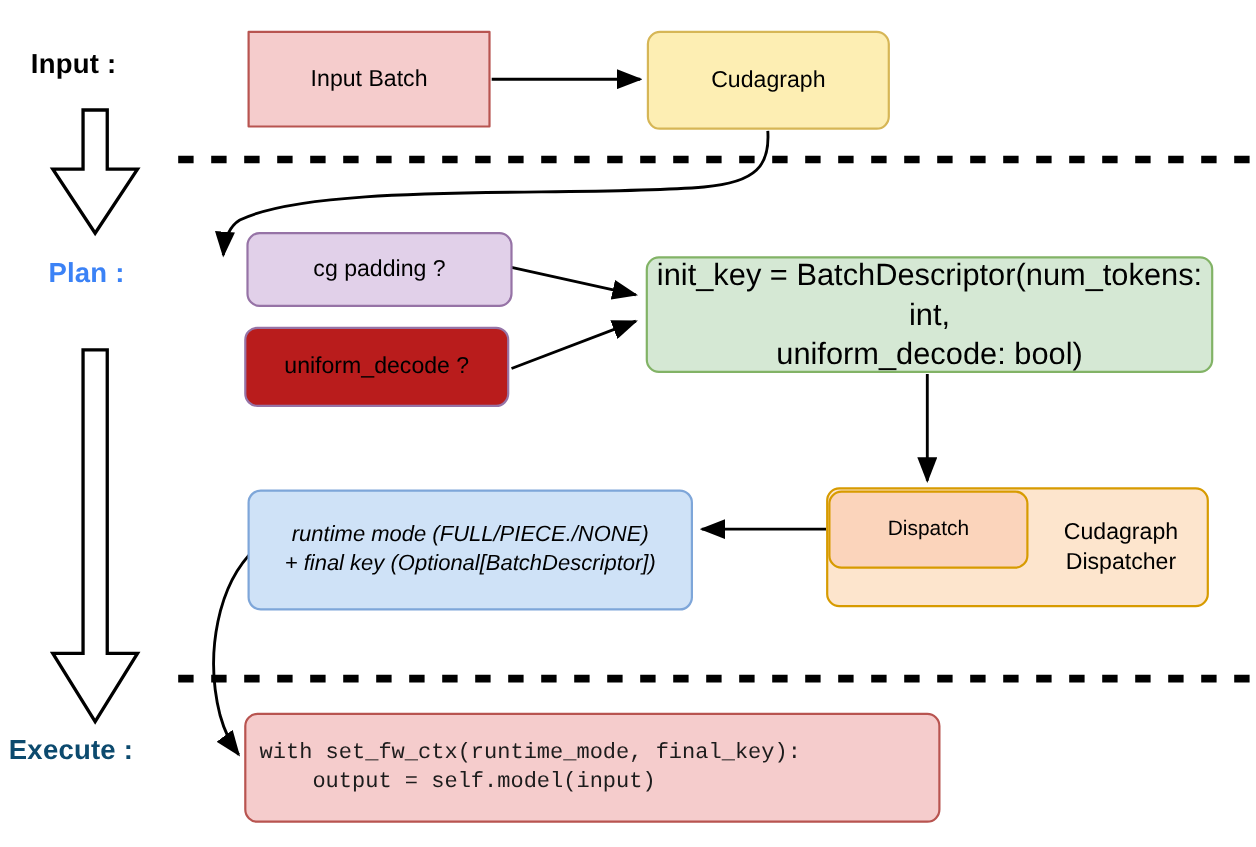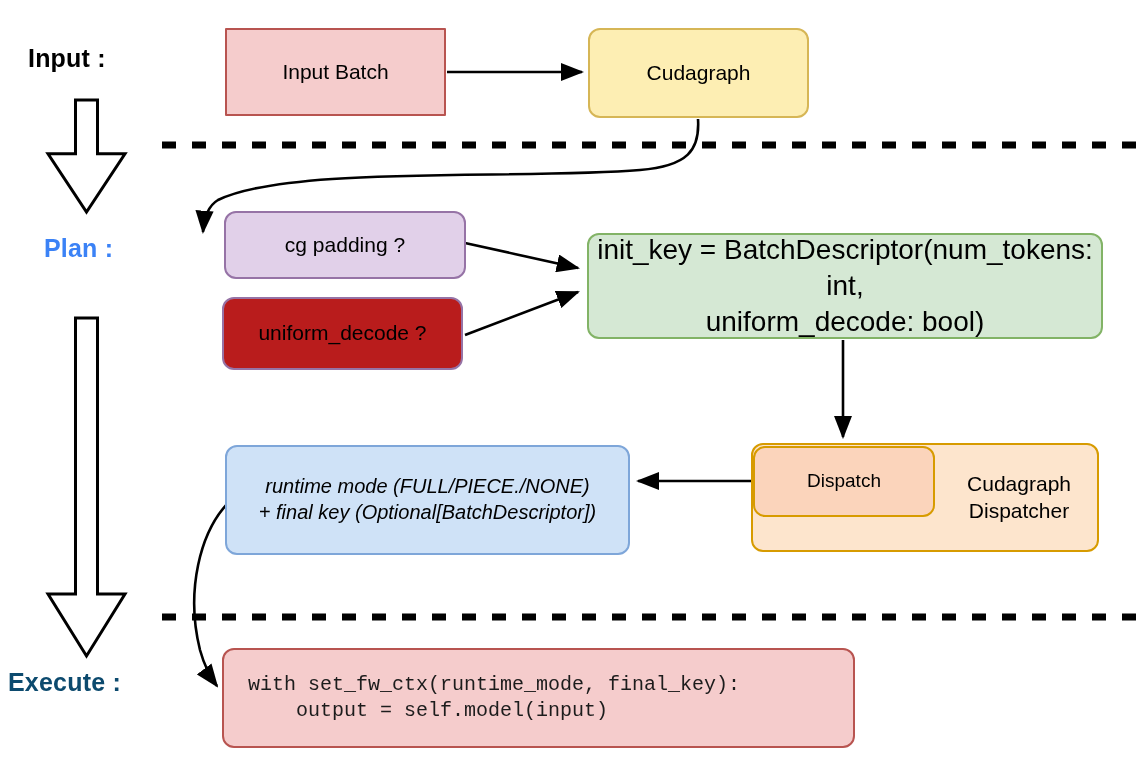--- a/index.html
+++ b/index.html
@@ -64,21 +64,21 @@
   <div class="node" id="node-1" style="left: 588px; top: 28px; width: 221px; height: 90px; background: rgb(253, 238, 179); border-color: rgb(214, 182, 86); font-size: 21px; border-radius: 12px; white-space: pre-line; z-index: 2;">Cudagraph</div>
   <div class="node" id="node-2" style="left: 224px; top: 211px; width: 242px; height: 68px; background: rgb(225, 208, 233); border-color: rgb(150, 115, 166); font-size: 21px; border-radius: 12px; white-space: pre-line; z-index: 2;">cg padding ?</div>
   <div class="node" id="node-3" style="left: 222px; top: 297px; width: 241px; height: 73px; background: #b91c1c; border-color: rgb(150, 115, 166); font-size: 21px; border-radius: 12px; white-space: pre-line; z-index: 2;">uniform_decode ?</div>
   <div class="node" id="node-4" style="left: 587px; top: 233px; width: 516px; height: 106px; background: rgb(213, 232, 212); border-color: rgb(130, 179, 102); font-size: 28px; border-radius: 12px; white-space: pre-line; z-index: 2;">init_key = BatchDescriptor(num_tokens: int,
 uniform_decode: bool)</div>
   <div class="node" id="node-5" style="left: 751px; top: 443px; width: 348px; height: 109px; background: rgb(253, 229, 205); border-color: rgb(215, 155, 0); font-size: 21px; border-radius: 12px; justify-content: flex-end; padding-right: 26px; white-space: pre-line; z-index: 2;">Cudagraph
 Dispatcher</div>
   <div class="node" id="node-6" style="left: 753px; top: 446px; width: 182px; height: 71px; background: rgb(251, 212, 187); border-color: rgb(215, 155, 0); font-size: 19px; border-radius: 12px; white-space: pre-line; z-index: 3;">Dispatch</div>
   <div class="node" id="node-7" style="left: 225px; top: 445px; width: 405px; height: 110px; background: rgb(207, 226, 247); border-color: rgb(126, 166, 217); font-size: 20px; border-radius: 12px; white-space: pre-line; z-index: 2; font-style: italic;">runtime mode (FULL/PIECE./NONE)
 + final key (Optional[BatchDescriptor])</div>
-  <div class="node code" id="node-8" style="left: 222px; top: 648px; width: 633px; height: 100px; background: rgb(245, 204, 204); border-color: rgb(184, 84, 80); font-size: 20px; border-radius: 12px; padding-left: 24px; z-index: 2;">with set_fw_ctx(runtime_mode, final_key):
+  <div class="node code" id="node-8" style="left: 222px; top: 648px; width: 633px; height: 100px; background: rgb(245, 204, 204); border-color: rgb(184, 84, 80); font-size: 20px; border-radius: 12px; padding-left: 12px; z-index: 2;">with set_fw_ctx(runtime_mode, final_key):
     output = self.model(input)</div>
 
   <svg class="overlay" viewBox="0 0 1142 770">
     <defs>
       <marker id="arrowhead" markerWidth="9" markerHeight="7" refX="8.2" refY="3.5" orient="auto" markerUnits="strokeWidth">
         <path d="M0,0 L9,3.5 L0,7 Z" fill="#000000"></path>
       </marker>
     </defs>
 
     <g id="divider-group">

